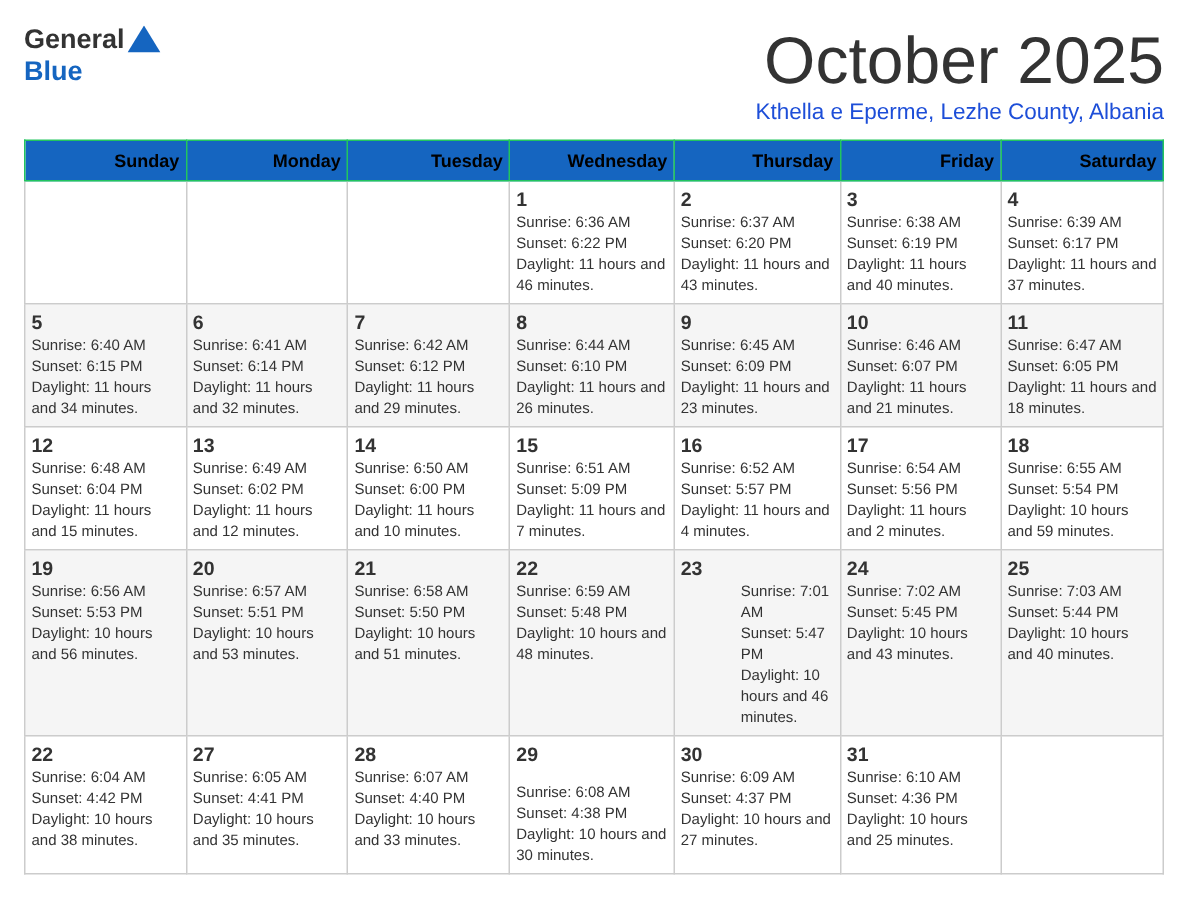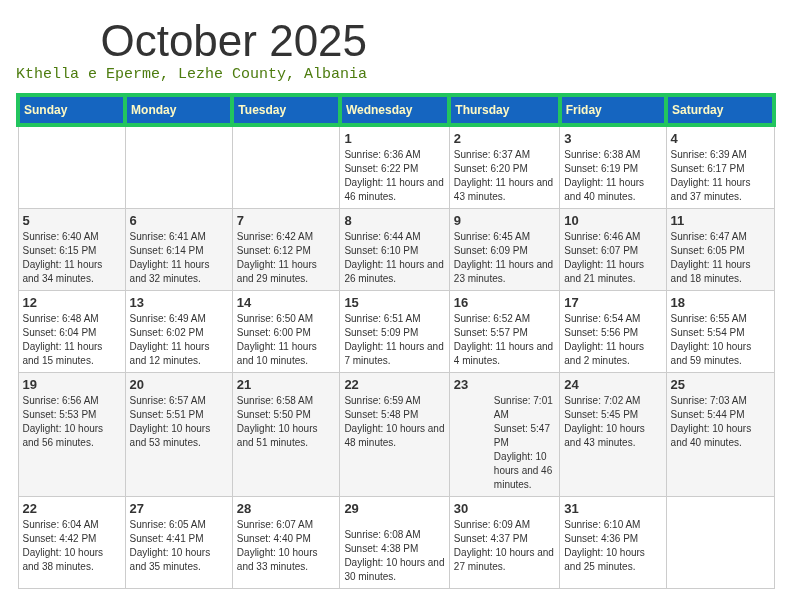--- a/index.html
+++ b/index.html
@@ -38,36 +38,35 @@
     .title-area {
       text-align: right;
     }
     .month-title {
       font-size: 44px;
       font-weight: normal;
       color: #333;
     }
     .location {
       font-size: 15px;
-      color: #4d7c0f;
-      font-family: Liberation Mono, monospace;
+      color: #1d4ed8;
     }
     .calendar {
       width: 100%;
       border-collapse: collapse;
       font-size: 11px;
     }
     .calendar thead tr th {
       background: #1565c0;
-      color: #fef9c3;
+      color: #000000;
       padding: 6px 4px;
-      text-align: left;
+      text-align: right;
       font-weight: bold;
       font-size: 12px;
-      border: 4px solid #22c55e;
+      border: 1px solid #22c55e;
     }
     .calendar tbody tr td {
       border: 1px solid #ccc;
       vertical-align: top;
       padding: 4px;
       width: 113px;
       min-height: 80px;
       background: #fff;
     }
     .calendar tbody tr:nth-child(even) td {
@@ -86,20 +85,31 @@
       line-height: 1.4;
     }
     .empty {
       background: #fff !important;
     }
   </style>
 </head>
 <body>
 
 <div class="header">
+  <div class="logo">
+    <div class="logo-row">
+      <span class="logo-general">General</span>
+      <svg width="22" height="18" viewBox="0 0 22 18" style="margin-left:2px;margin-top:-2px;">
+        <polygon points="11,0 22,18 0,18" fill="#1565c0"></polygon>
+      </svg>
+    </div>
+    <div>
+      <span class="logo-blue">Blue</span>
+    </div>
+  </div>
   <div class="title-area">
     <div class="month-title">October 2025</div>
     <div class="location">Kthella e Eperme, Lezhe County, Albania</div>
   </div>
 </div>
 
 <table class="calendar">
   <thead>
     <tr>
     <th>Sunday</th>

